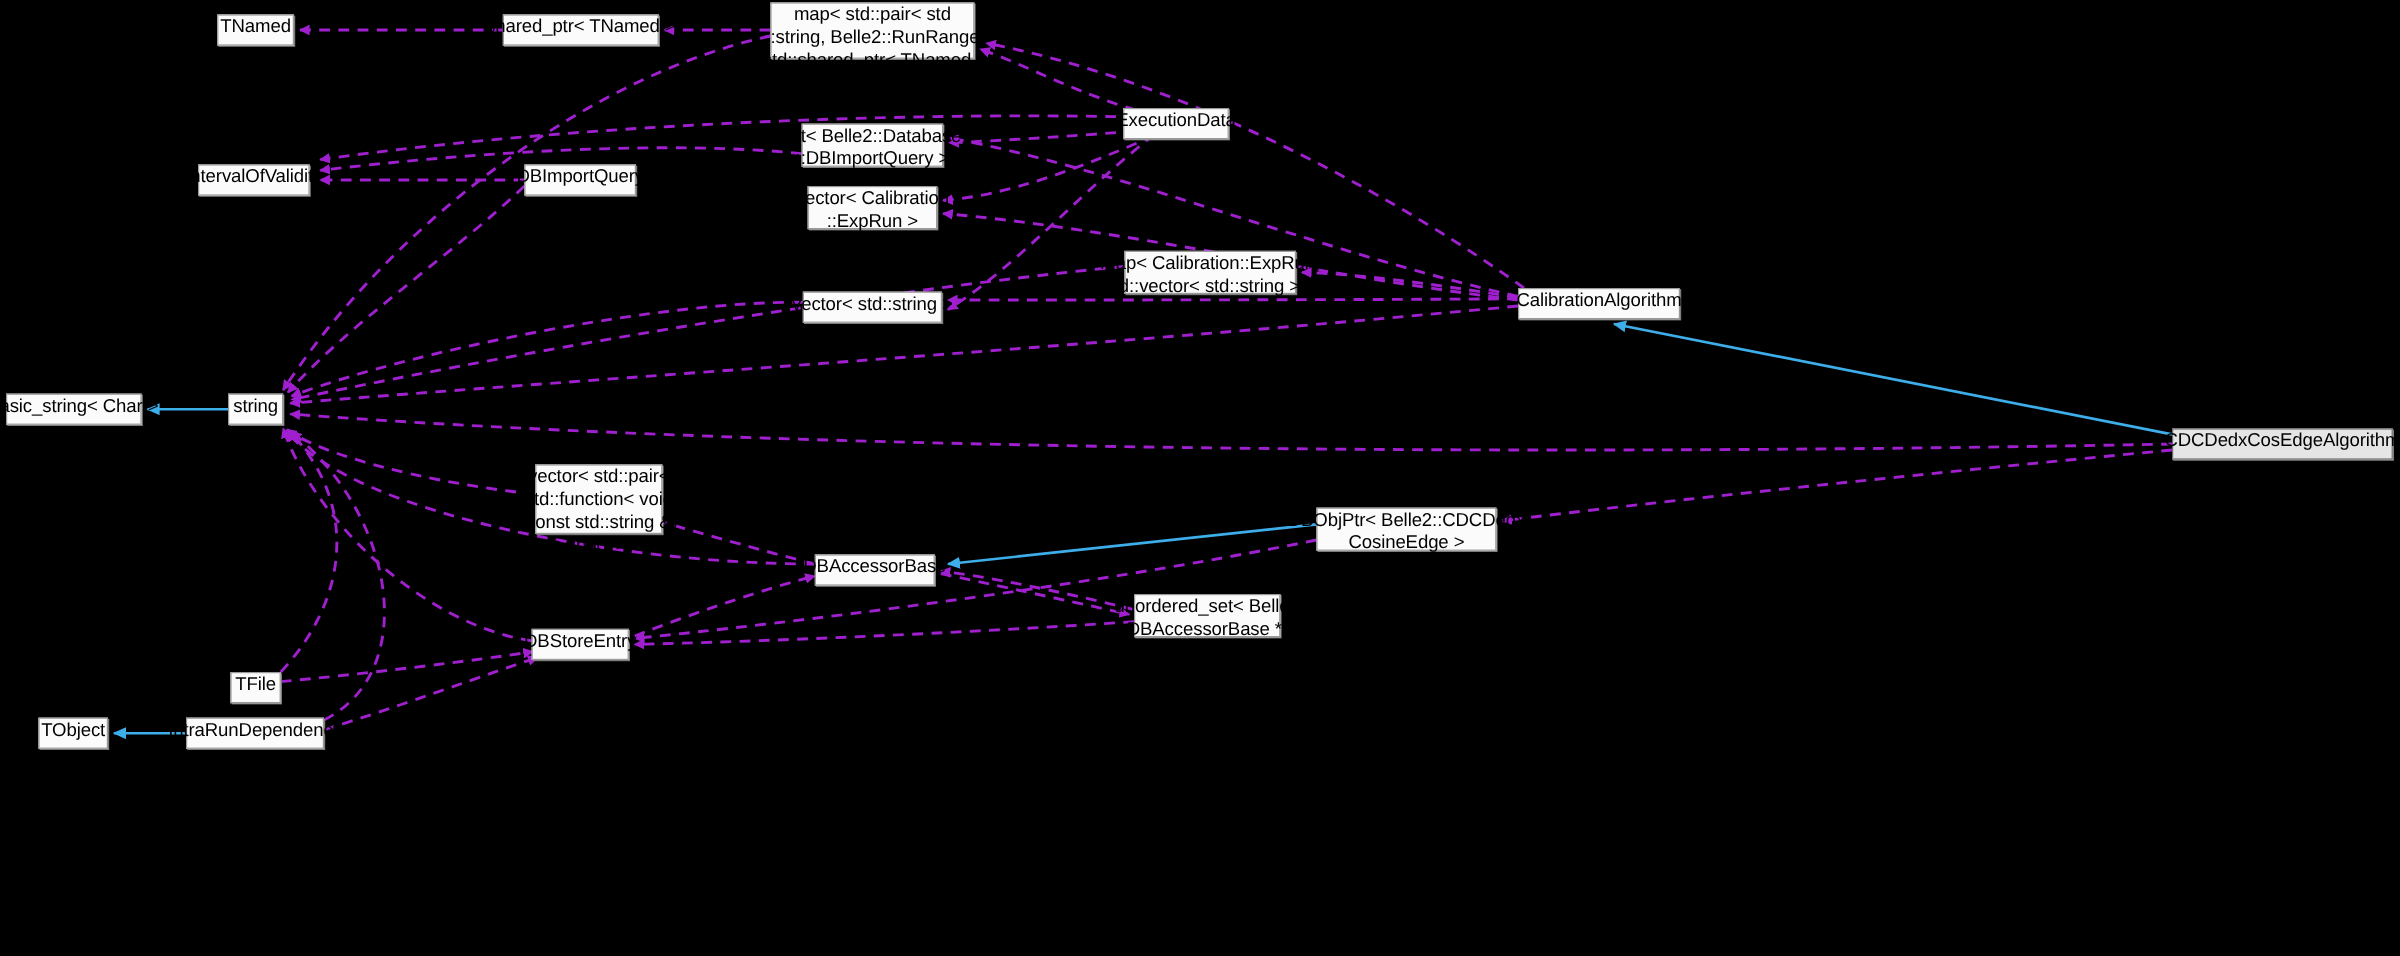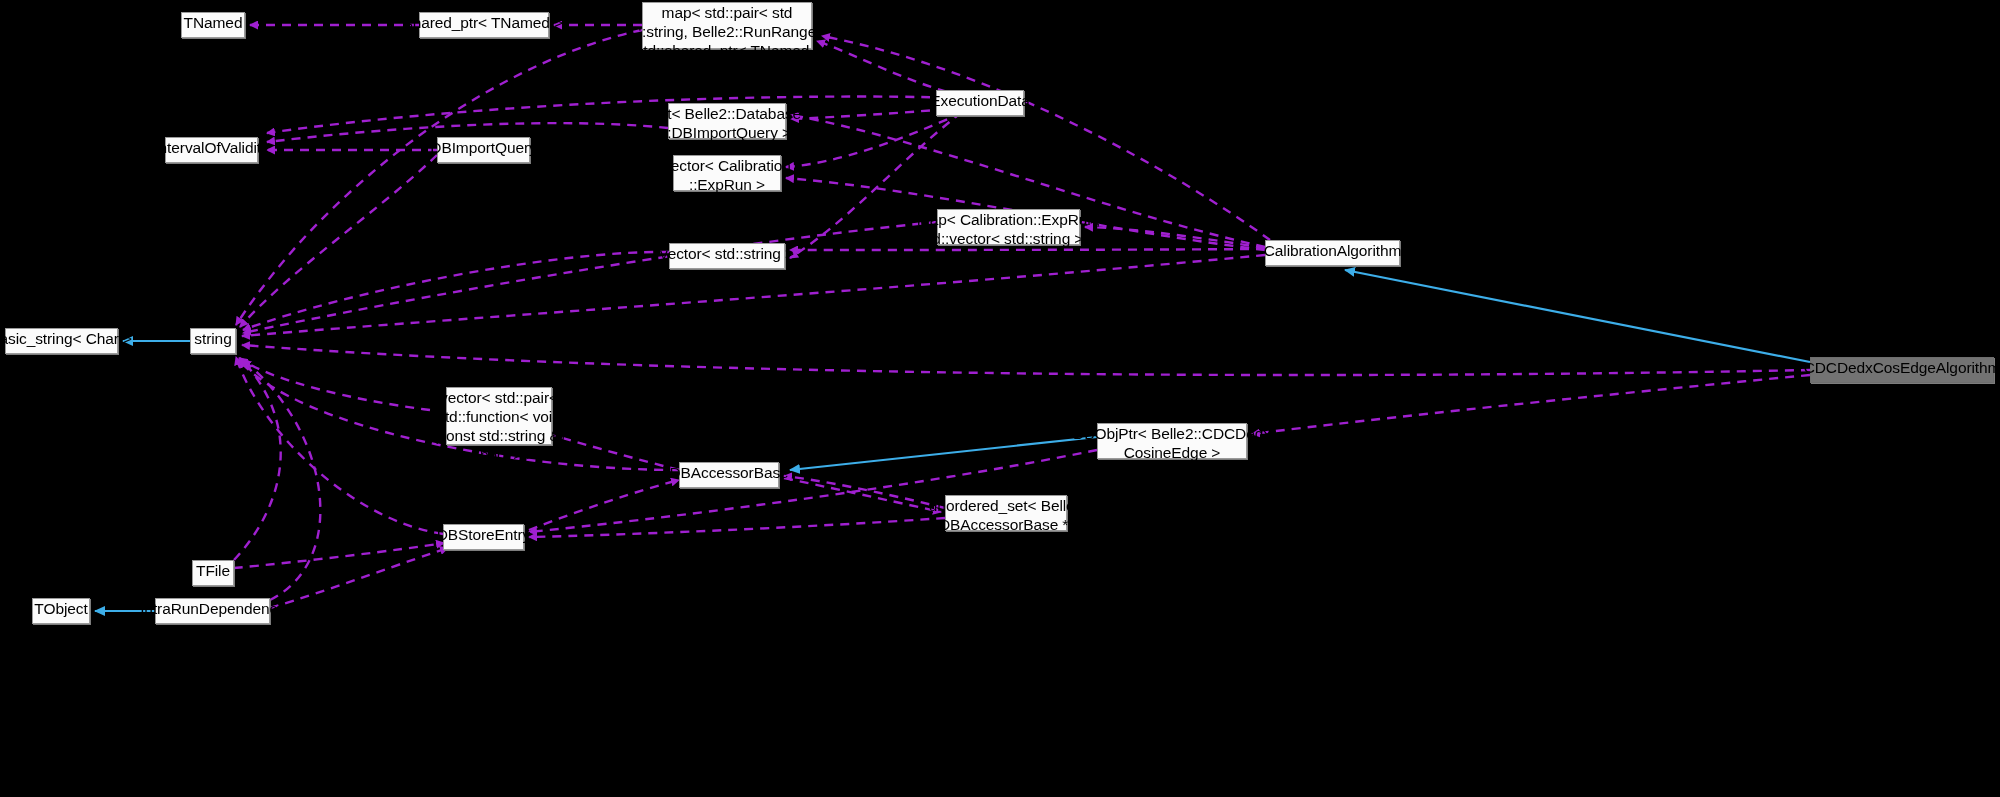--- a/index.html
+++ b/index.html
@@ -33,21 +33,21 @@
     justify-content: center;
     text-align: center;
     color: #000000;
     font-size: 15.5px;
     line-height: 19px;
     letter-spacing: -0.1px;
     white-space: pre;
     z-index: 5;
   }
   .node-box.highlight {
-    background: #737373;
+    background: #e5e5e5;
     border: 1px solid #6e6e6e;
   }
   .node-label {
     display: block;
     white-space: pre;
   }
 </style>
 </head>
 <body>
 

